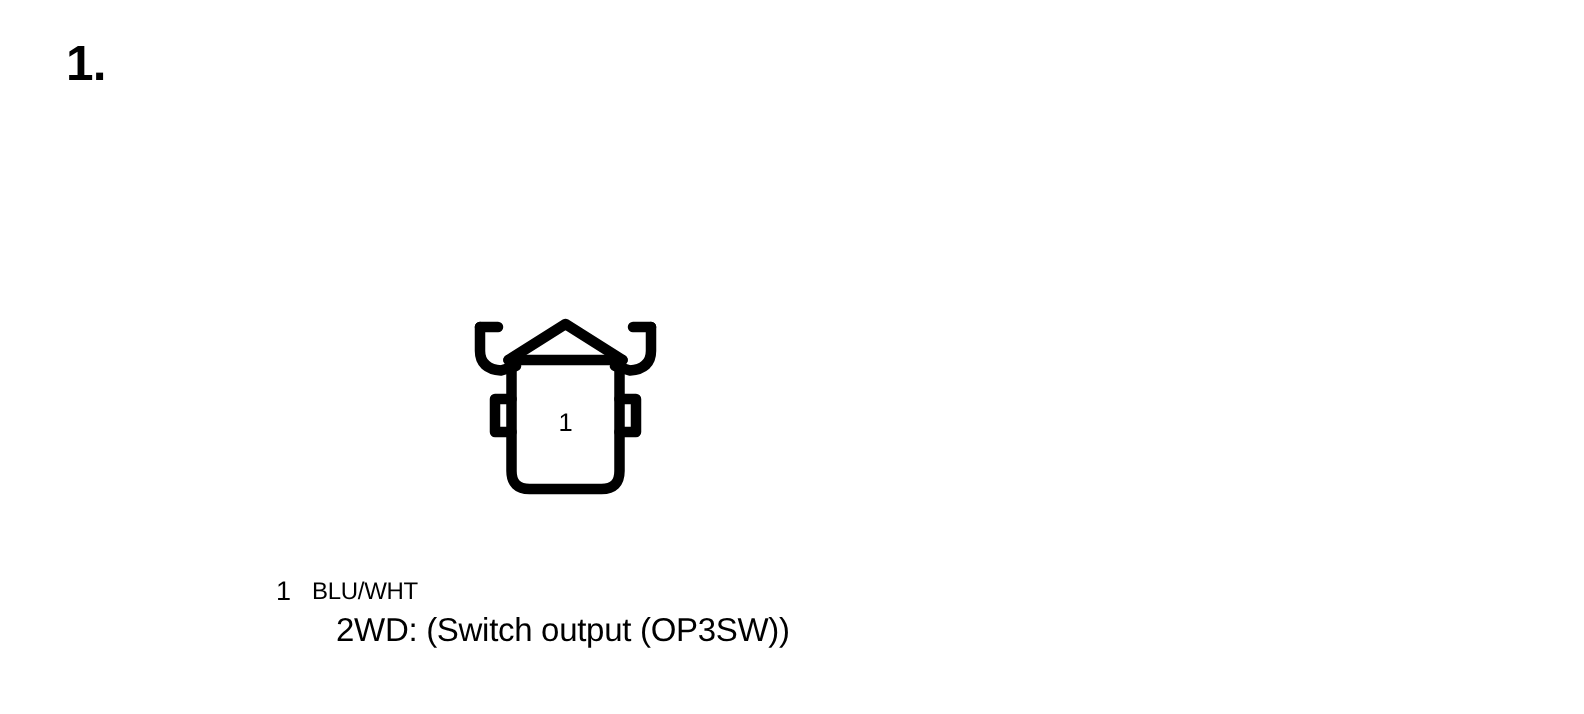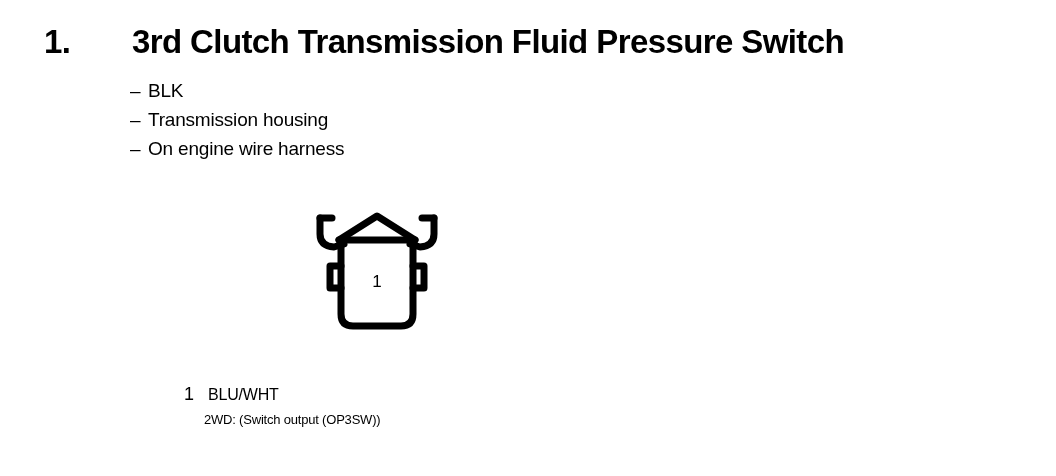--- a/index.html
+++ b/index.html
@@ -114,48 +114,36 @@
     position: absolute;
     left: 24px;
     top: 0;
     font-size: 16px;
     line-height: 25px;
     white-space: nowrap;
     letter-spacing: -0.2px;
   }
   .pin-legend-sub {
     display: block;
-    margin-left: 20px;
-    font-size: 13px;
+    margin-left: 40px;
+    font-size: 22px;
     line-height: 25px;
     white-space: nowrap;
     letter-spacing: -0.2px;
   }
 </style>
 </head>
 <body>
 
 <div id="page">
 
   <div class="heading-row">
     <span class="heading-number">1.</span>
-    <span class="heading-title">3rd Clutch Transmission Fluid Pressure Switch</span>
   </div>
 
-  <div class="attr-list">
-    <span class="attr-item">
-      <span class="attr-dash">–</span><span>BLK</span>
-    </span>
-    <span class="attr-item">
-      <span class="attr-dash">–</span><span>Transmission housing</span>
-    </span>
-    <span class="attr-item">
-      <span class="attr-dash">–</span><span>On engine wire harness</span>
-    </span>
-  </div>
 
   <div class="connector-figure">
     <svg width="142" height="132" viewBox="0 0 142 132">
       <g fill="none" stroke="#000000" stroke-width="7" stroke-linecap="round" stroke-linejoin="round">
 
         <path d="M 35 37
                  L 35 110
                  Q 35 122 47 122
                  L 95 122
                  Q 107 122 107 110

